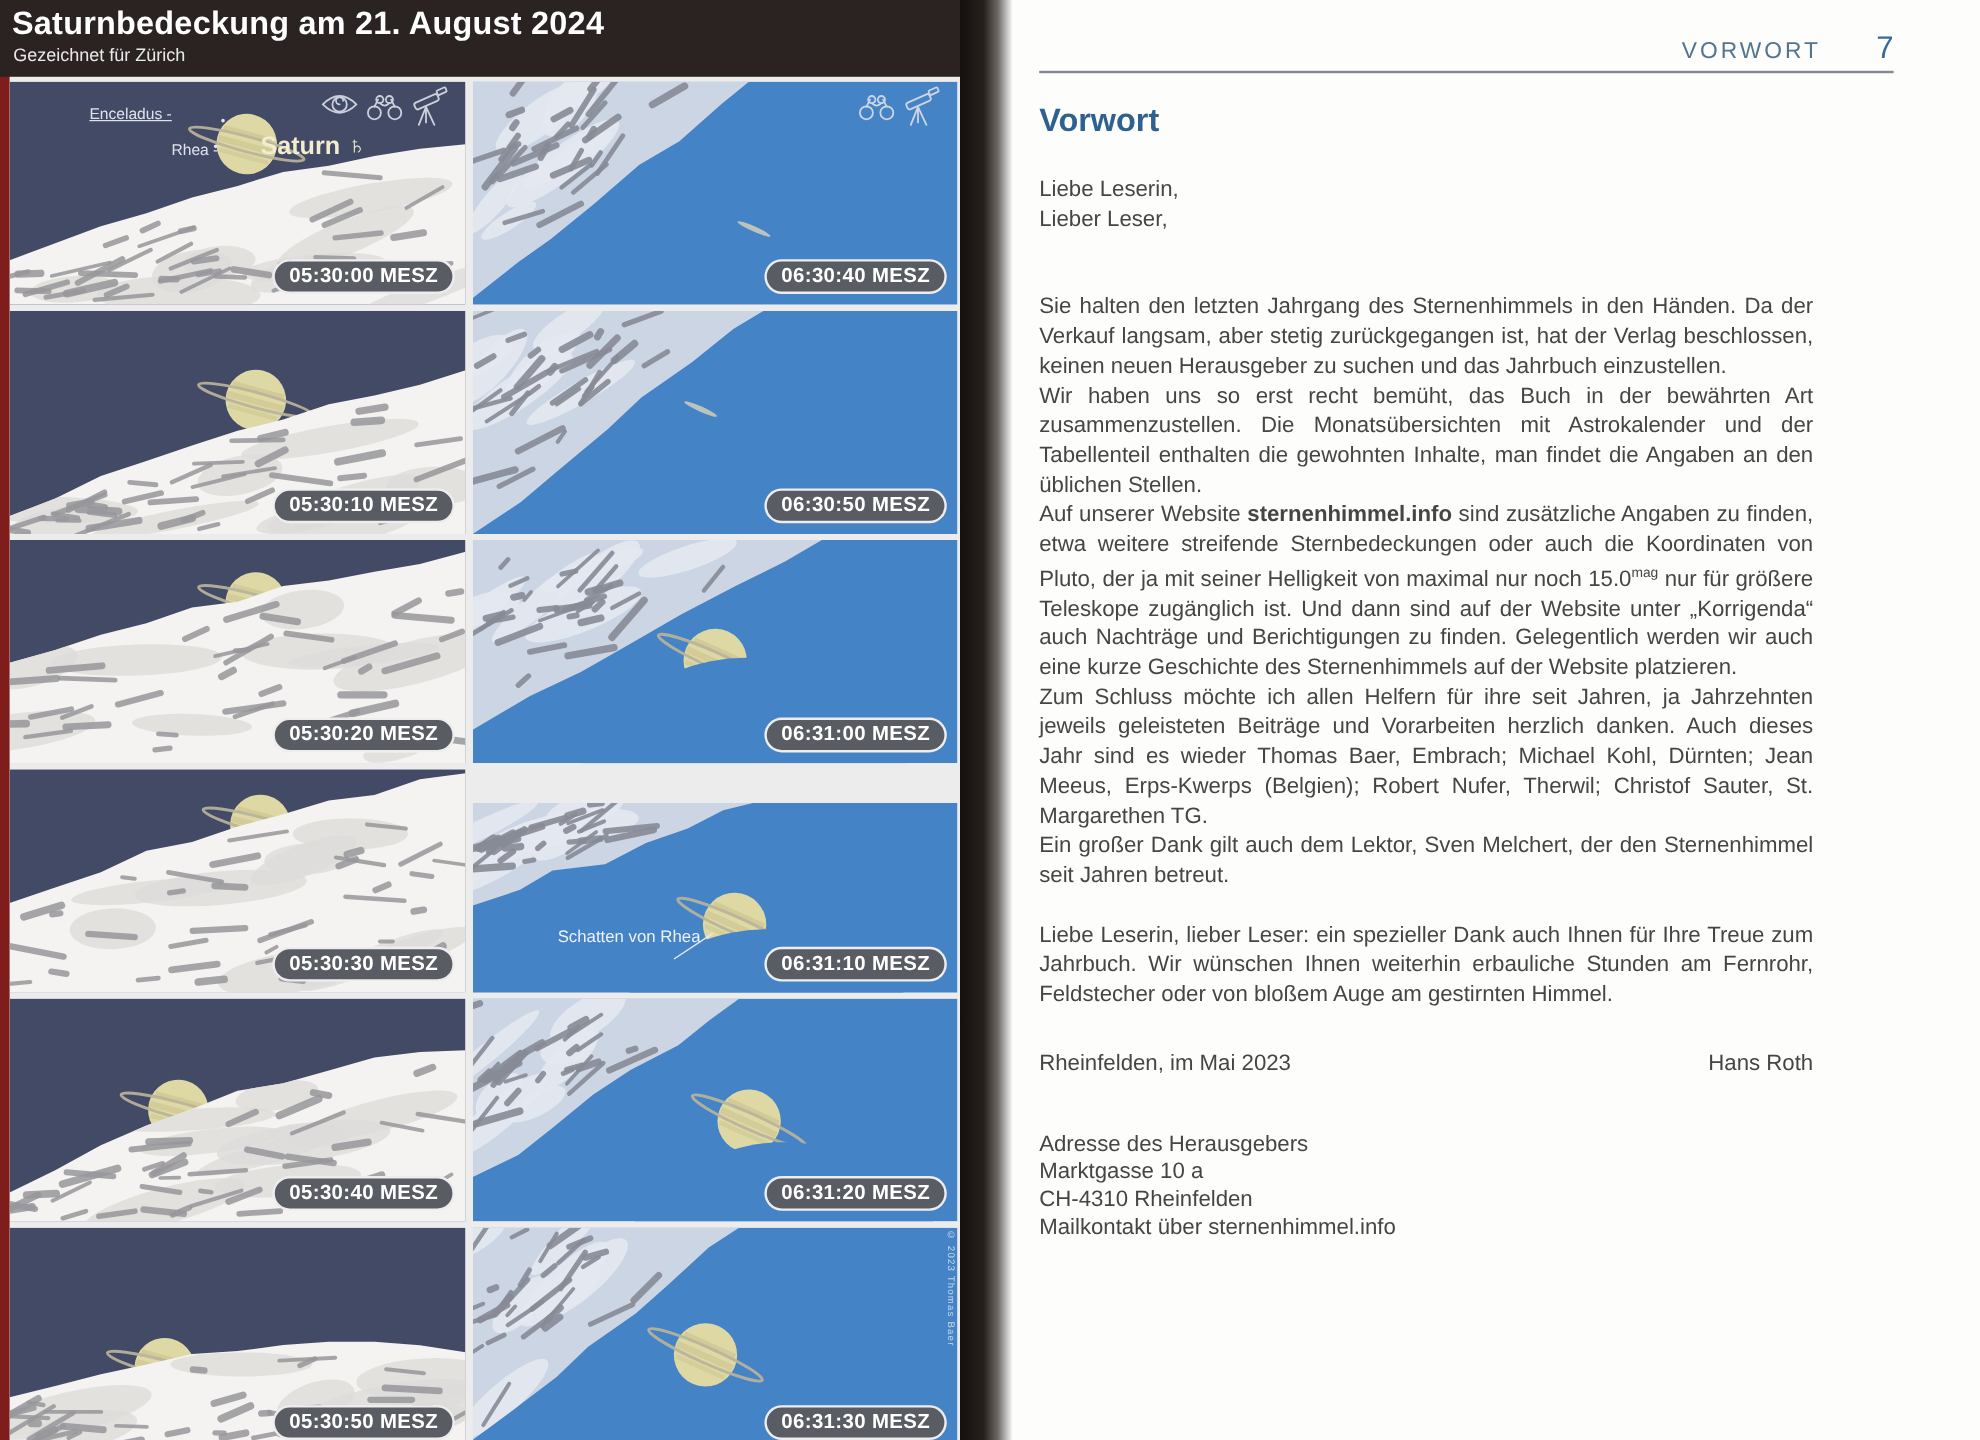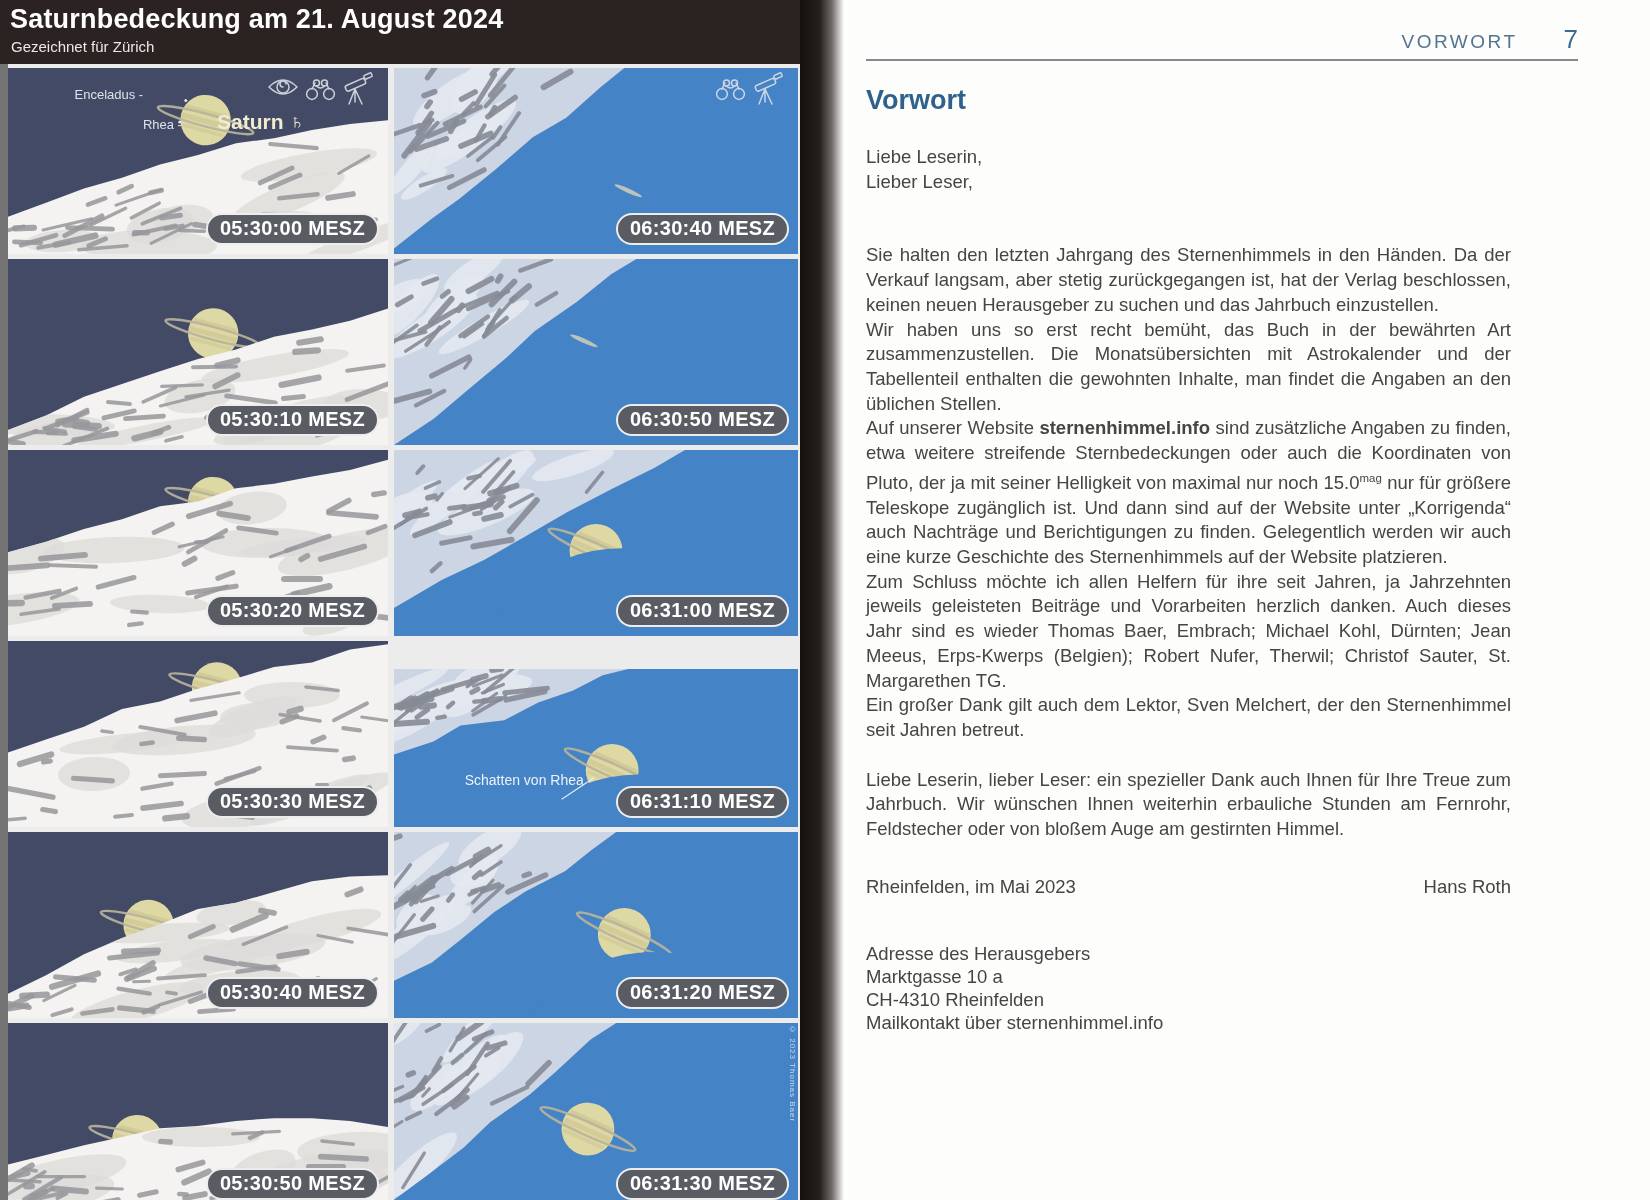--- a/index.html
+++ b/index.html
@@ -1,31 +1,31 @@
 <!DOCTYPE html>
 <html><head>
 <meta charset="utf-8">
 <style>
   html,body{margin:0;padding:0;background:#ffffff;}
   #stage{position:relative;width:1650px;height:1200px;overflow:hidden;
          font-family:"Liberation Sans",sans-serif;background:#fdfdfc;}
 
   
-  #left-page{position:absolute;left:0;top:0;width:842px;height:1200px;background:#737373;}
+  #left-page{position:absolute;left:0;top:0;width:842px;height:1200px;background:#7f1d1d;}
   #lp-header{position:absolute;left:0;top:0;width:800px;height:64px;background:#2a2322;}
   #lp-title{position:absolute;left:10px;top:4px;font-size:27px;font-weight:bold;color:#ffffff;letter-spacing:.2px;}
   #lp-subtitle{position:absolute;left:11px;top:38px;font-size:15px;color:#e9e9ea;}
   #panel-grid{position:absolute;left:8px;top:64px;width:794px;height:1136px;overflow:hidden;
               background:#ececec;display:grid;grid-template-columns:380px 404px;
               grid-auto-rows:186px;column-gap:6px;row-gap:5px;padding-top:4px;}
   .panel{position:relative;overflow:hidden;}
   .panel svg{position:absolute;left:0;top:0;display:block;}
   .badge{position:absolute;right:9px;bottom:9px;background:#595c63;color:#ffffff;
          border:2px solid rgba(250,250,250,.92);border-radius:17px;padding:2px 12px 3px;
-         font-size:20px;font-weight:bold;letter-spacing:.3px;white-space:nowrap;}
+         font-size:17px;font-weight:bold;letter-spacing:.3px;white-space:nowrap;}
   .plabel{position:absolute;white-space:nowrap;}
   .plabel.small{font-size:13px;color:#dfe2ea;}
   .plabel.title{font-size:21px;font-weight:bold;color:#f2edcf;}
   .plabel.day{font-size:14px;color:#eef1f6;}
   .icon{stroke:#d9dce6;fill:none;stroke-width:1.5;opacity:.92;stroke-linecap:round;stroke-linejoin:round;}
   #lp-credit{position:absolute;left:788px;top:1025px;height:150px;writing-mode:vertical-rl;
              font-size:8px;color:rgba(230,232,240,.8);letter-spacing:1px;}
 
   
   #spine{position:absolute;left:800px;top:0;width:44px;height:1200px;
@@ -137,21 +137,21 @@
     <circle cx="10.5" cy="5" r="3"></circle>
               <circle cx="18.5" cy="5" r="3"></circle>
     <path d="M10.5,8 q4,4 8,0 M6,11 L9,5 M23,11 L20,5"></path>
             </g>
             <g class="icon" transform="translate(260,10)">
     <path d="M1,9 Q15,-5 29,9 Q15,23 1,9 Z"></path>
               <circle cx="15" cy="9" r="6"></circle>
               <path d="M15,9 a3,3 0 1 1 3,-3"></path>
             </g>
           </svg>
-          <div class="plabel small" style="left: 17.5%; top: 10%;">Enceladus -</div>
+          <div class="plabel small" style="left: 17.5%; top: 10%; text-decoration: underline;">Enceladus -</div>
           <div class="plabel small" style="left: 35.5%; top: 26.5%;">Rhea -</div>
           <div class="plabel title" style="left: 55%; top: 22.5%;">Saturn ♄</div>
           <div class="badge">05:30:00 MESZ</div>
         </div>
         <div class="panel" style="grid-area: 2 / 1;">
           <svg width="380" height="186" viewBox="0 0 380 186">
             <rect width="380" height="186" fill="#424a66"></rect>
             <g transform="translate(205.20000000000002,74.4) rotate(15)">
     <circle r="25.200000000000003" fill="#ded8a4"></circle>
     <line x1="-22.05" y1="-8.4" x2="22.05" y2="-8.4" stroke="#c9c28e" stroke-width="4.2" opacity=".55"></line>

